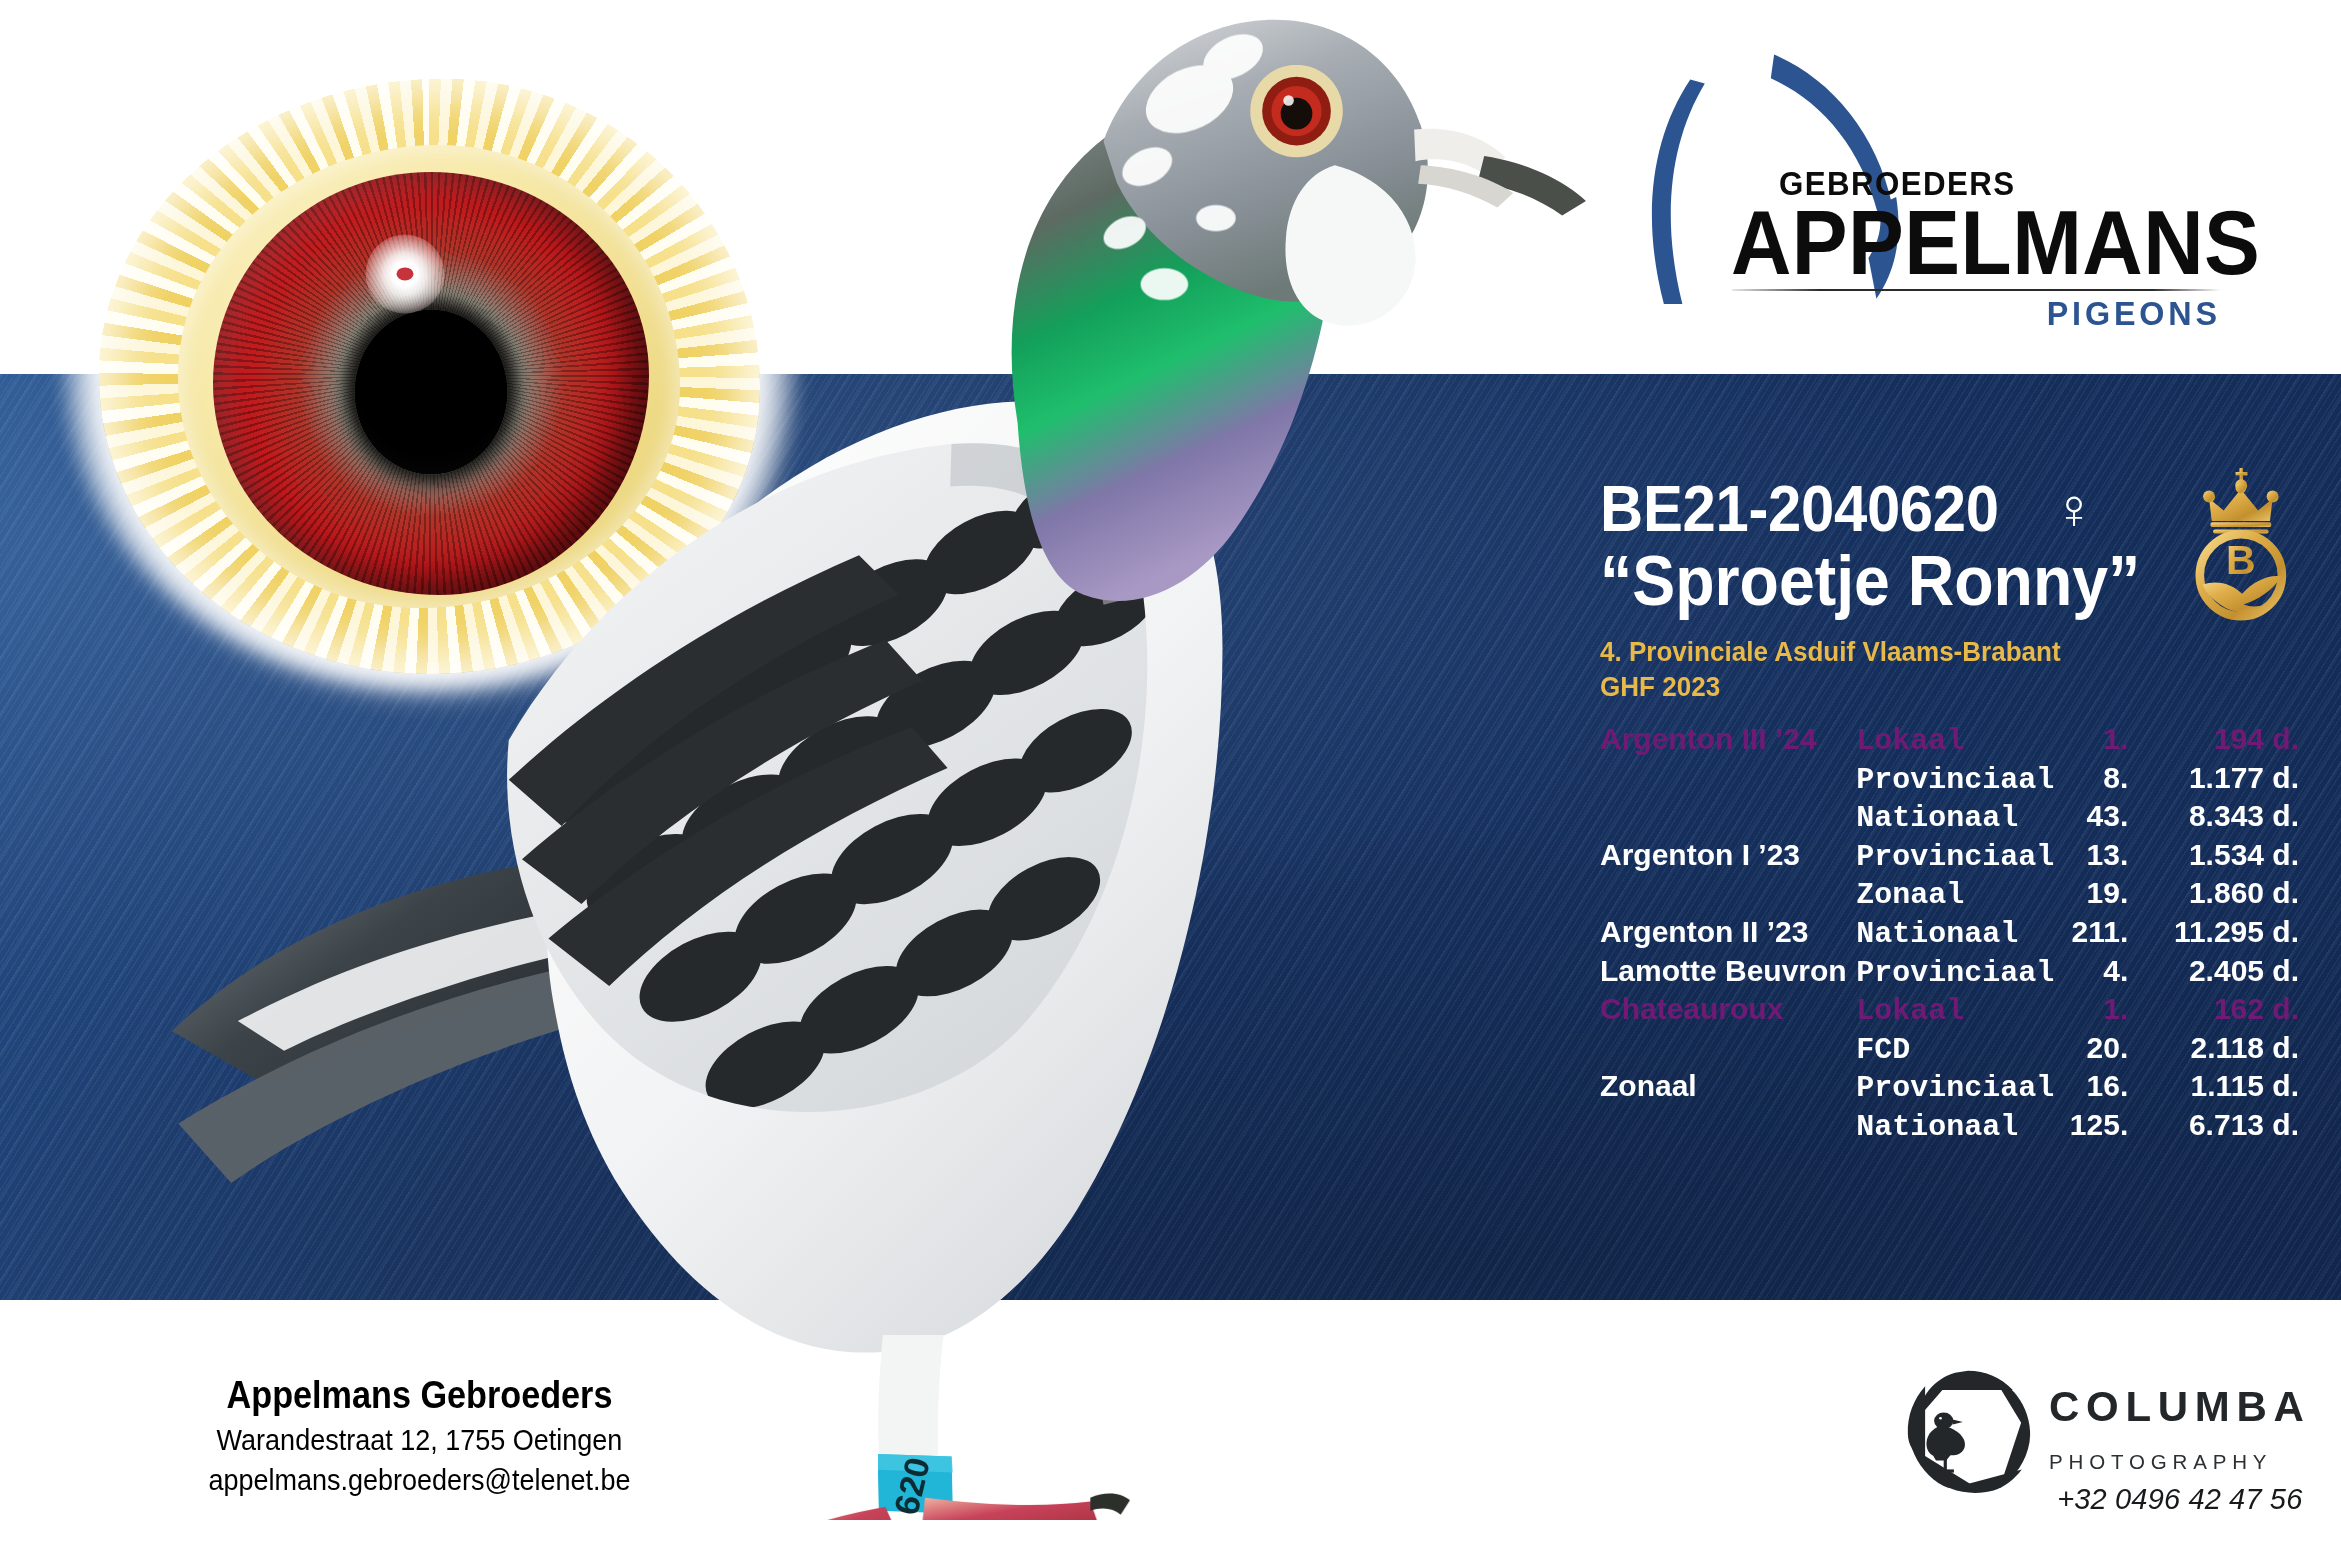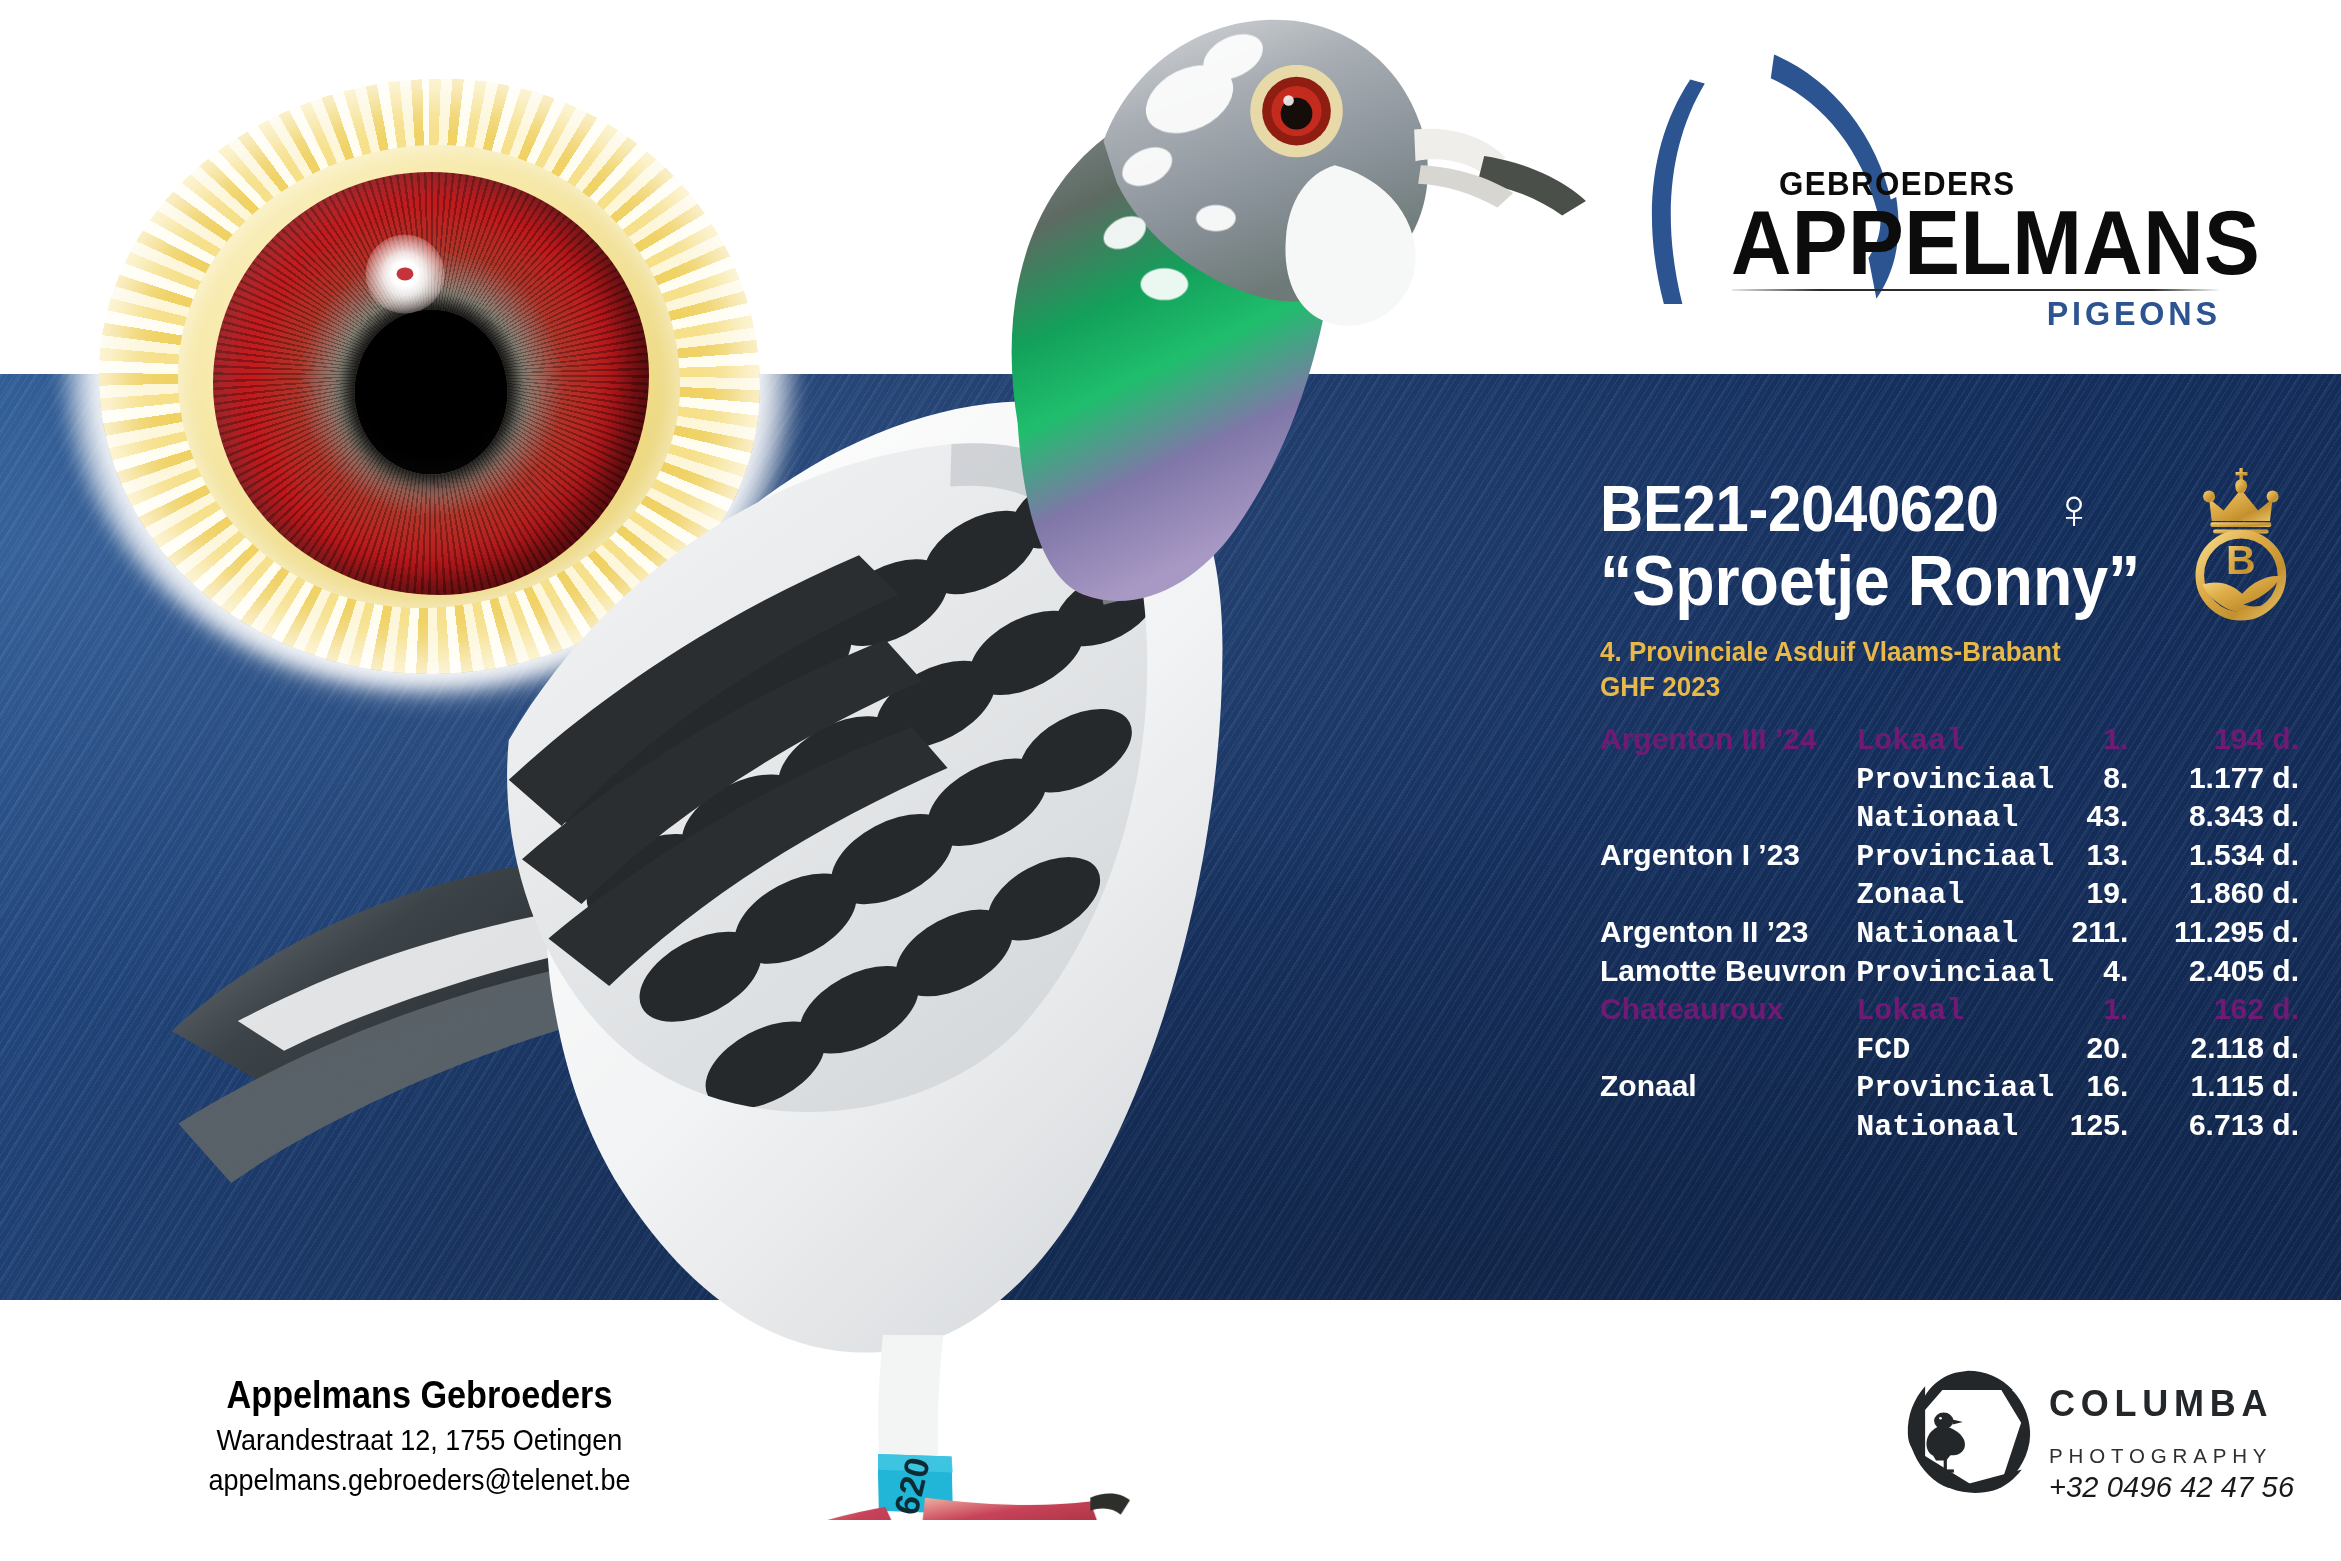--- a/index.html
+++ b/index.html
@@ -137,23 +137,23 @@
   .owner{position:absolute;left:122px;top:1375px;width:595px;text-align:center;color:#000;}
   .owner-name{font-size:38px;font-weight:700;transform:scaleX(.9);transform-origin:center;line-height:1.1;}
   .owner-addr{font-size:30px;font-weight:400;transform:scaleX(.9);transform-origin:center;line-height:1.25;margin-top:4px;}
   .owner-mail{font-size:30px;font-weight:400;transform:scaleX(.9);transform-origin:center;line-height:1.25;margin-top:2.6px;}
 
   
   .photog{position:absolute;left:1904px;top:1367px;width:423px;height:165px;display:flex;align-items:flex-start;gap:17px;}
   .photog-mark{width:128px;height:128px;flex:0 0 128px;}
   .photog-mark svg{width:100%;height:100%;display:block;}
   .photog-txt{padding-top:18.5px;}
-  .photog-name{font-size:36px;font-weight:700;letter-spacing:.16em;color:#23272a;line-height:1;}
+  .photog-name{font-size:42px;font-weight:700;letter-spacing:.16em;color:#23272a;line-height:1;}
   .photog-sub{font-size:20.5px;font-weight:500;letter-spacing:.285em;color:#2c3033;line-height:1;margin-top:24px;}
-  .photog-tel{font-size:29px;font-style:italic;color:#17191b;line-height:1;margin-top:7px;letter-spacing:.005em;}
+  .photog-tel{font-size:29px;font-style:italic;color:#17191b;line-height:1;margin-top:13px;letter-spacing:.005em;text-align:center;}
 </style>
 </head>
 <body>
 
 <div id="poster">
 
   <div class="band-top-white"></div>
   <div class="band-blue"></div>
   <div class="band-bottom-white"></div>
 

